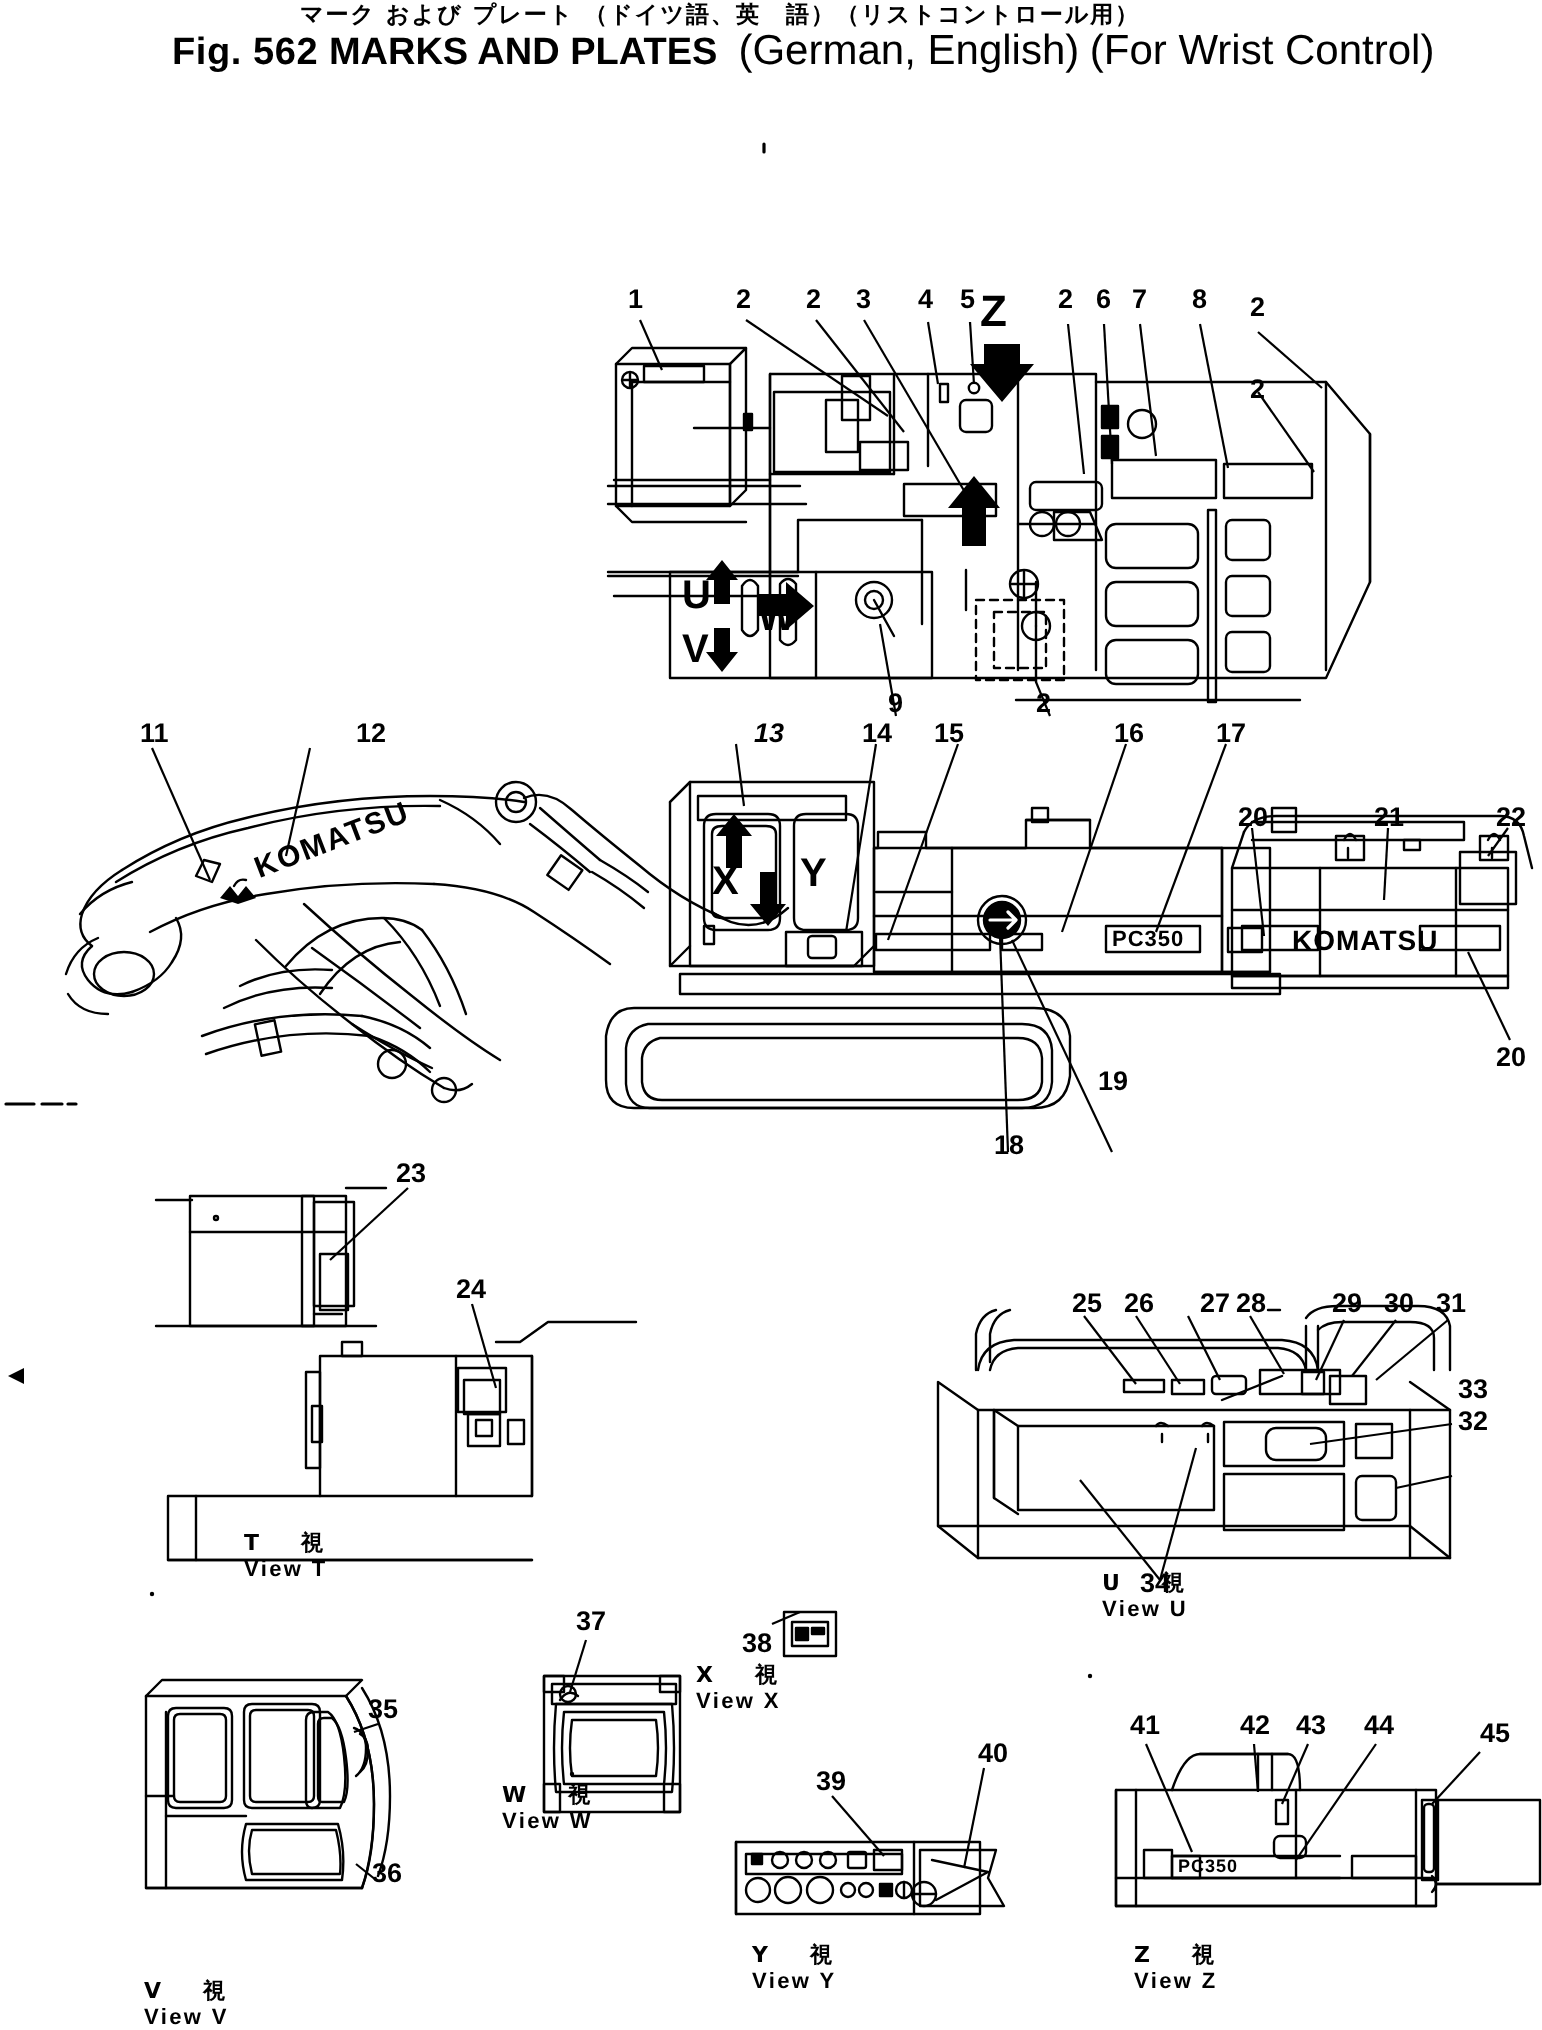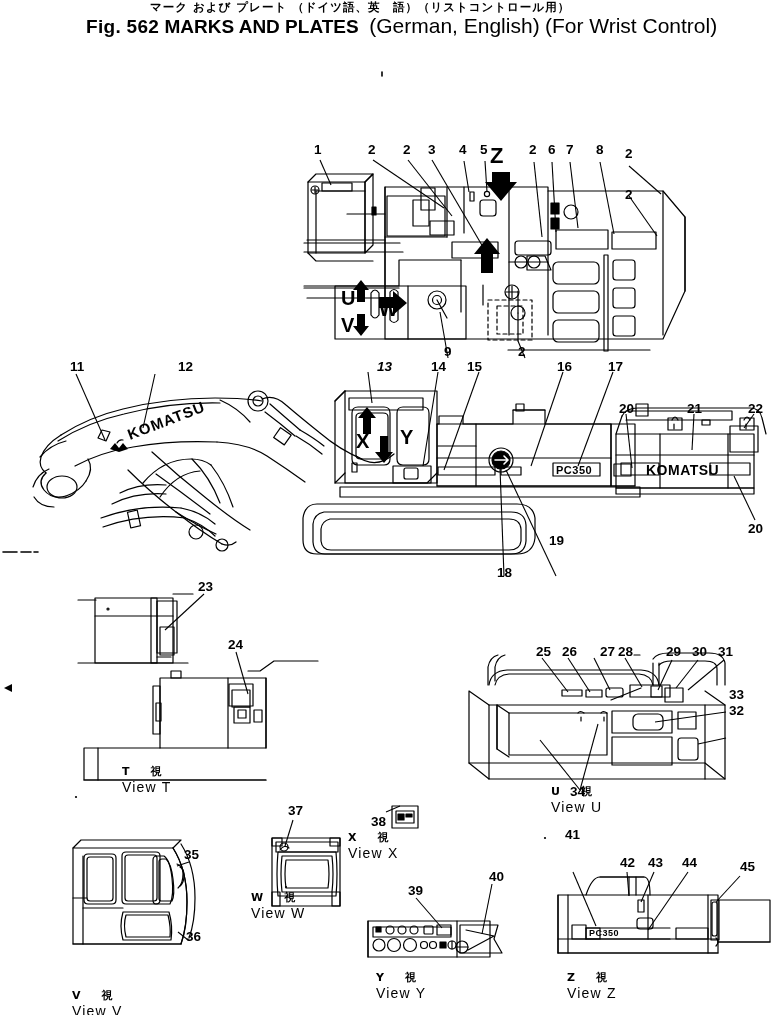--- a/index.html
+++ b/index.html
@@ -41,21 +41,21 @@
   .vcap{
     position:absolute;line-height:1.15;white-space:nowrap;
   }
   .vcap .jp{
     font-family:"DejaVu Sans",sans-serif;
     font-size:11px;font-weight:700;letter-spacing:5px;
     display:block;
   }
   .vcap .en{
     font-family:"Liberation Sans",sans-serif;
-    font-size:14px;font-weight:400;letter-spacing:1.2px;
+    font-size:11px;font-weight:700;letter-spacing:1.2px;
     display:block;
   }
 
   
   .decal{
     position:absolute;font-family:"Liberation Sans",sans-serif;
     font-weight:700;line-height:1;
   }
   .komatsu-logo{
     position:absolute;font-family:"Liberation Sans",sans-serif;
@@ -674,21 +674,21 @@
   <div class="cnum" style="left:184px;top:848px;">35</div>
   <div class="cnum" style="left:186px;top:930px;">36</div>
 
   <div class="cnum" style="left:288px;top:804px;">37</div>
 
   <div class="cnum" style="left:371px;top:815px;">38</div>
 
   <div class="cnum" style="left:408px;top:884px;">39</div>
   <div class="cnum" style="left:489px;top:870px;">40</div>
 
-  <div class="cnum" style="left:565px;top:828px;text-align:center;">41</div>
+  <div class="cnum" style="left:565px;top:856px;text-align:center;">41</div>
   <div class="cnum" style="left:620px;top:856px;">42</div>
   <div class="cnum" style="left:648px;top:856px;">43</div>
   <div class="cnum" style="left:682px;top:856px;">44</div>
   <div class="cnum" style="left:740px;top:860px;">45</div>
 
   <div class="vcap" style="left:122px;top:766px;width:110px;">
     <span class="jp">T　視</span>
     <span class="en">View T</span>
   </div>
   <div class="vcap" style="left:551px;top:786px;width:110px;">

